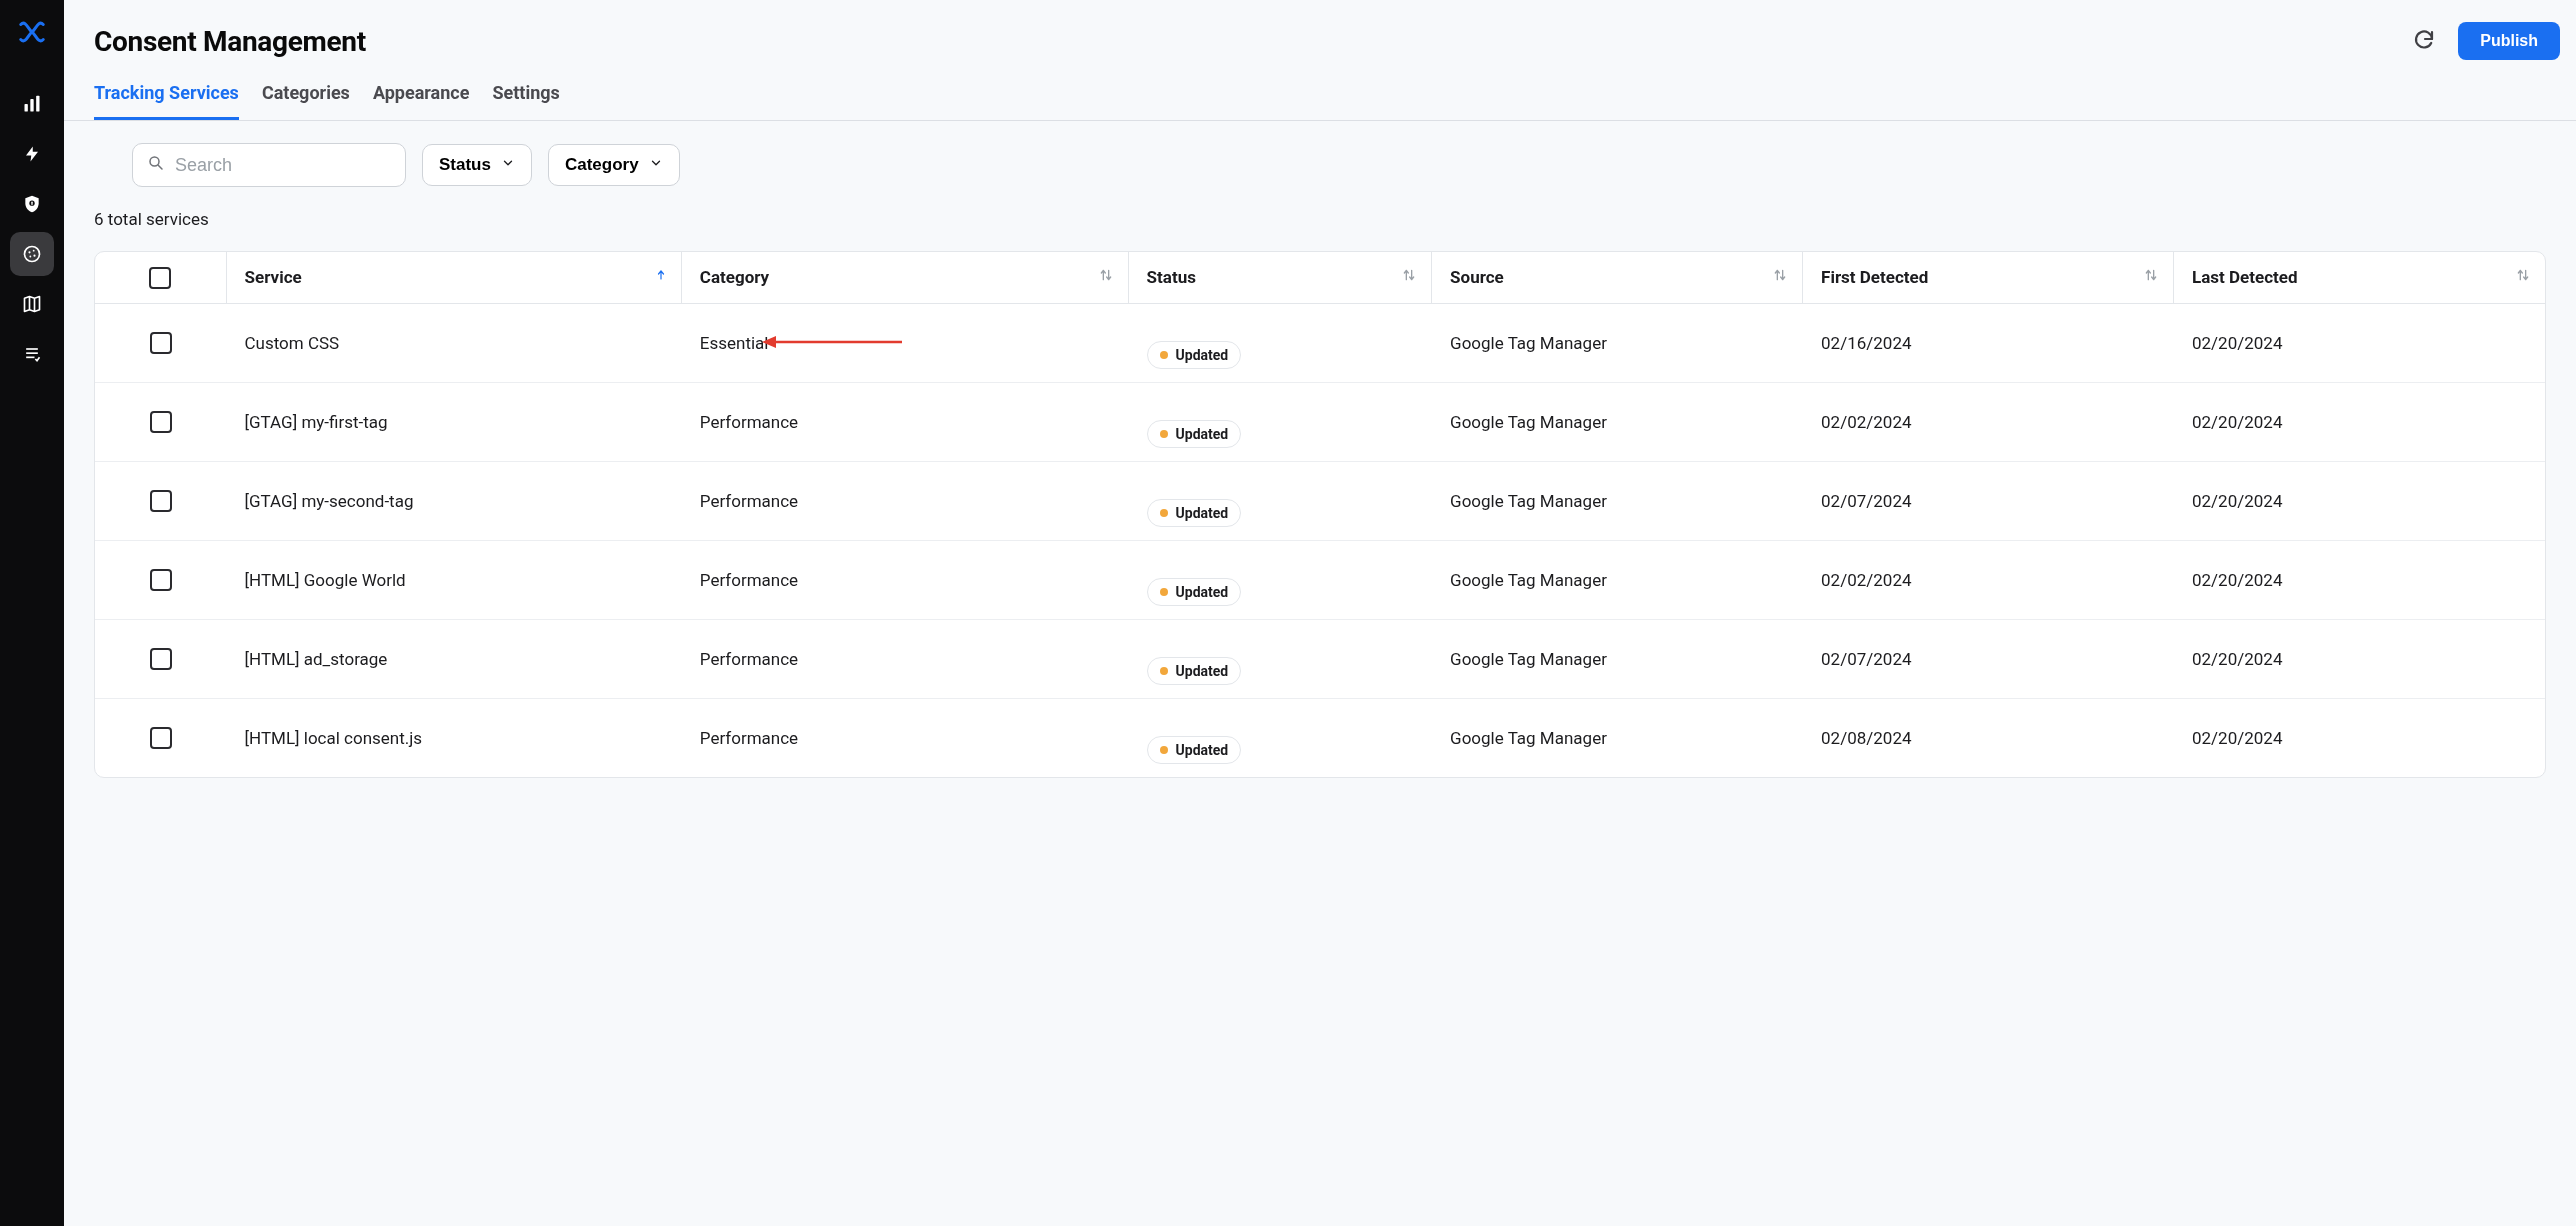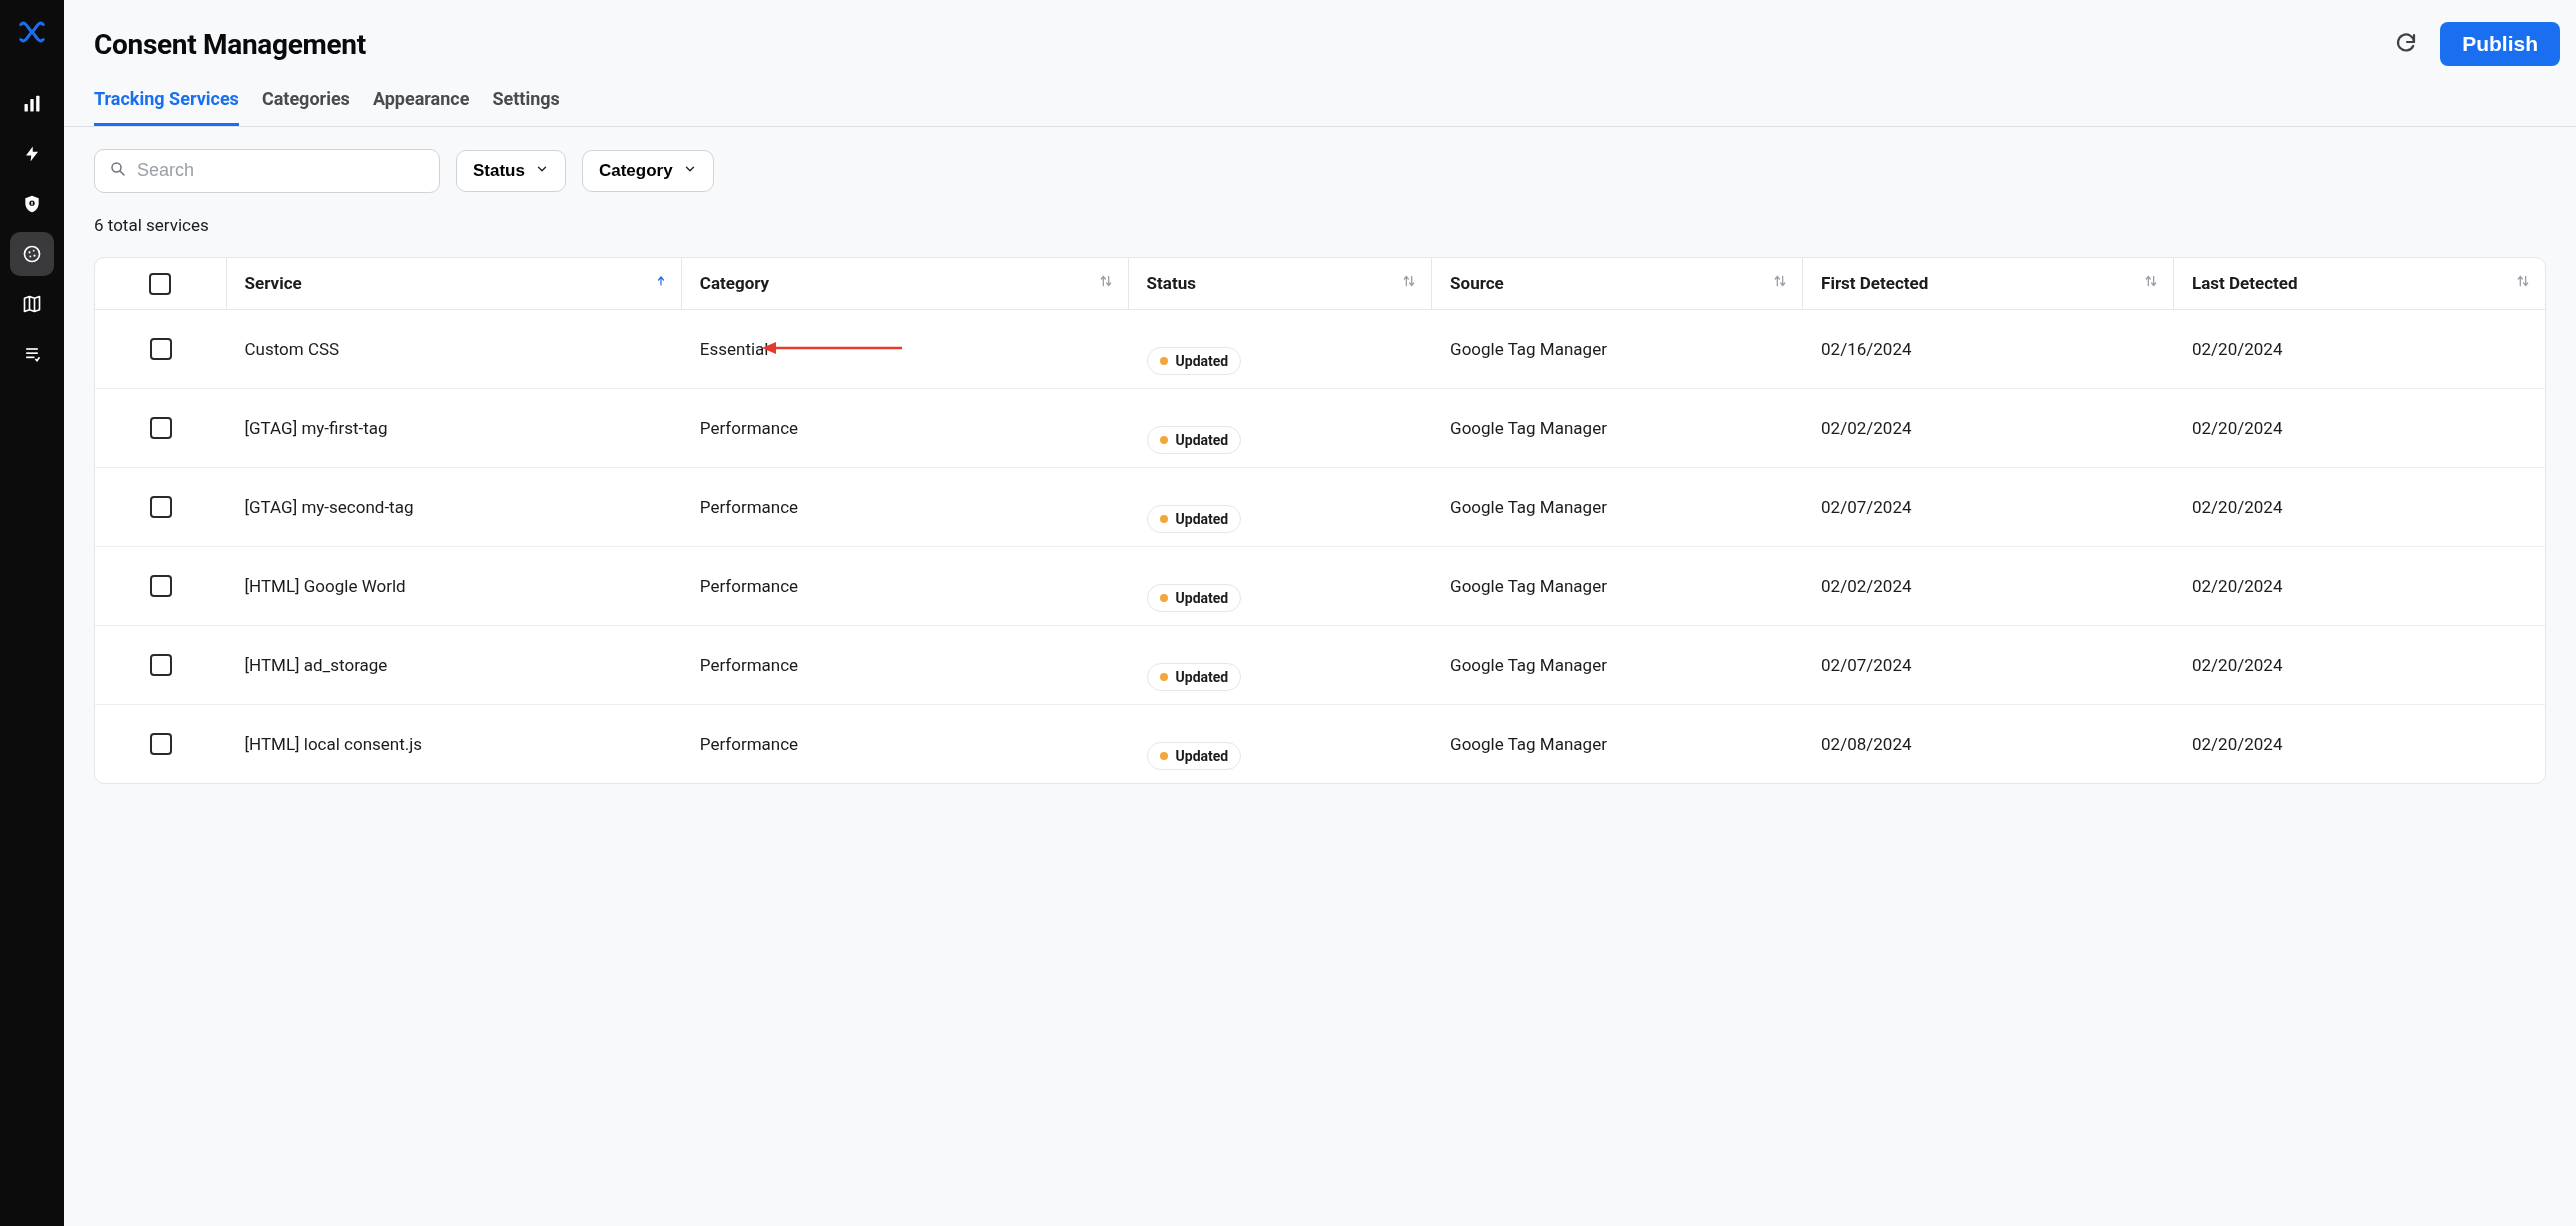--- a/index.html
+++ b/index.html
@@ -40,43 +40,43 @@
     padding: 22px 16px 0 30px;
     display:flex; align-items:center; justify-content: space-between;
   }
   .page-title { font-size: 28px; font-weight: 700; letter-spacing: -0.3px; }
   .header-actions { display:flex; align-items:center; gap:16px; }
   .refresh-btn {
     width:36px;height:36px;border:none;background:transparent;
     display:flex;align-items:center;justify-content:center;cursor:pointer;color:#404044;
   }
   .publish-btn {
-    background:#1a6ff1; color:#fff; font-weight:700; font-size:21px;
+    background:#1a6ff1; color:#fff; font-weight:700; font-size:16px;
     border:none; border-radius:8px; padding:10px 22px; cursor:pointer;
   }
 
   
   .tabs {
     display:flex; gap:23px; padding: 22px 30px 0 30px;
     border-bottom: 1px solid #dcdfe4;
   }
   .tab {
     font-size: 18px; font-weight:700; color:#4a4a4f; padding-bottom:14px;
     cursor:pointer; border-bottom: 3px solid transparent;
   }
   .tab.active { color:#1a6ff1; border-bottom-color:#1a6ff1; }
 
   
   .toolbar {
     display:flex; gap:16px; padding: 22px 30px 0 30px; align-items:center;
   }
   .search-wrap {
-    display:flex; align-items:flex-start; gap:10px;
+    display:flex; align-items:center; gap:10px;
     border:1px solid #cfd3d8; border-radius:10px; background:#fff;
-    padding: 10px 14px; width: 346px;
+    padding: 10px 14px; width: 274px; margin-left: 38px;
   }
   .search-wrap input {
     border:none; outline:none; font-size:18px; width:100%; background:transparent;
     color:#222;
   }
   .search-wrap input::placeholder { color:#9aa0a6; }
   .filter-btn {
     display:flex; align-items:center; gap:10px;
     border:1px solid #cfd3d8; border-radius:10px; background:#fff;
     padding: 10px 16px; font-size:17px; font-weight:700; cursor:pointer;

